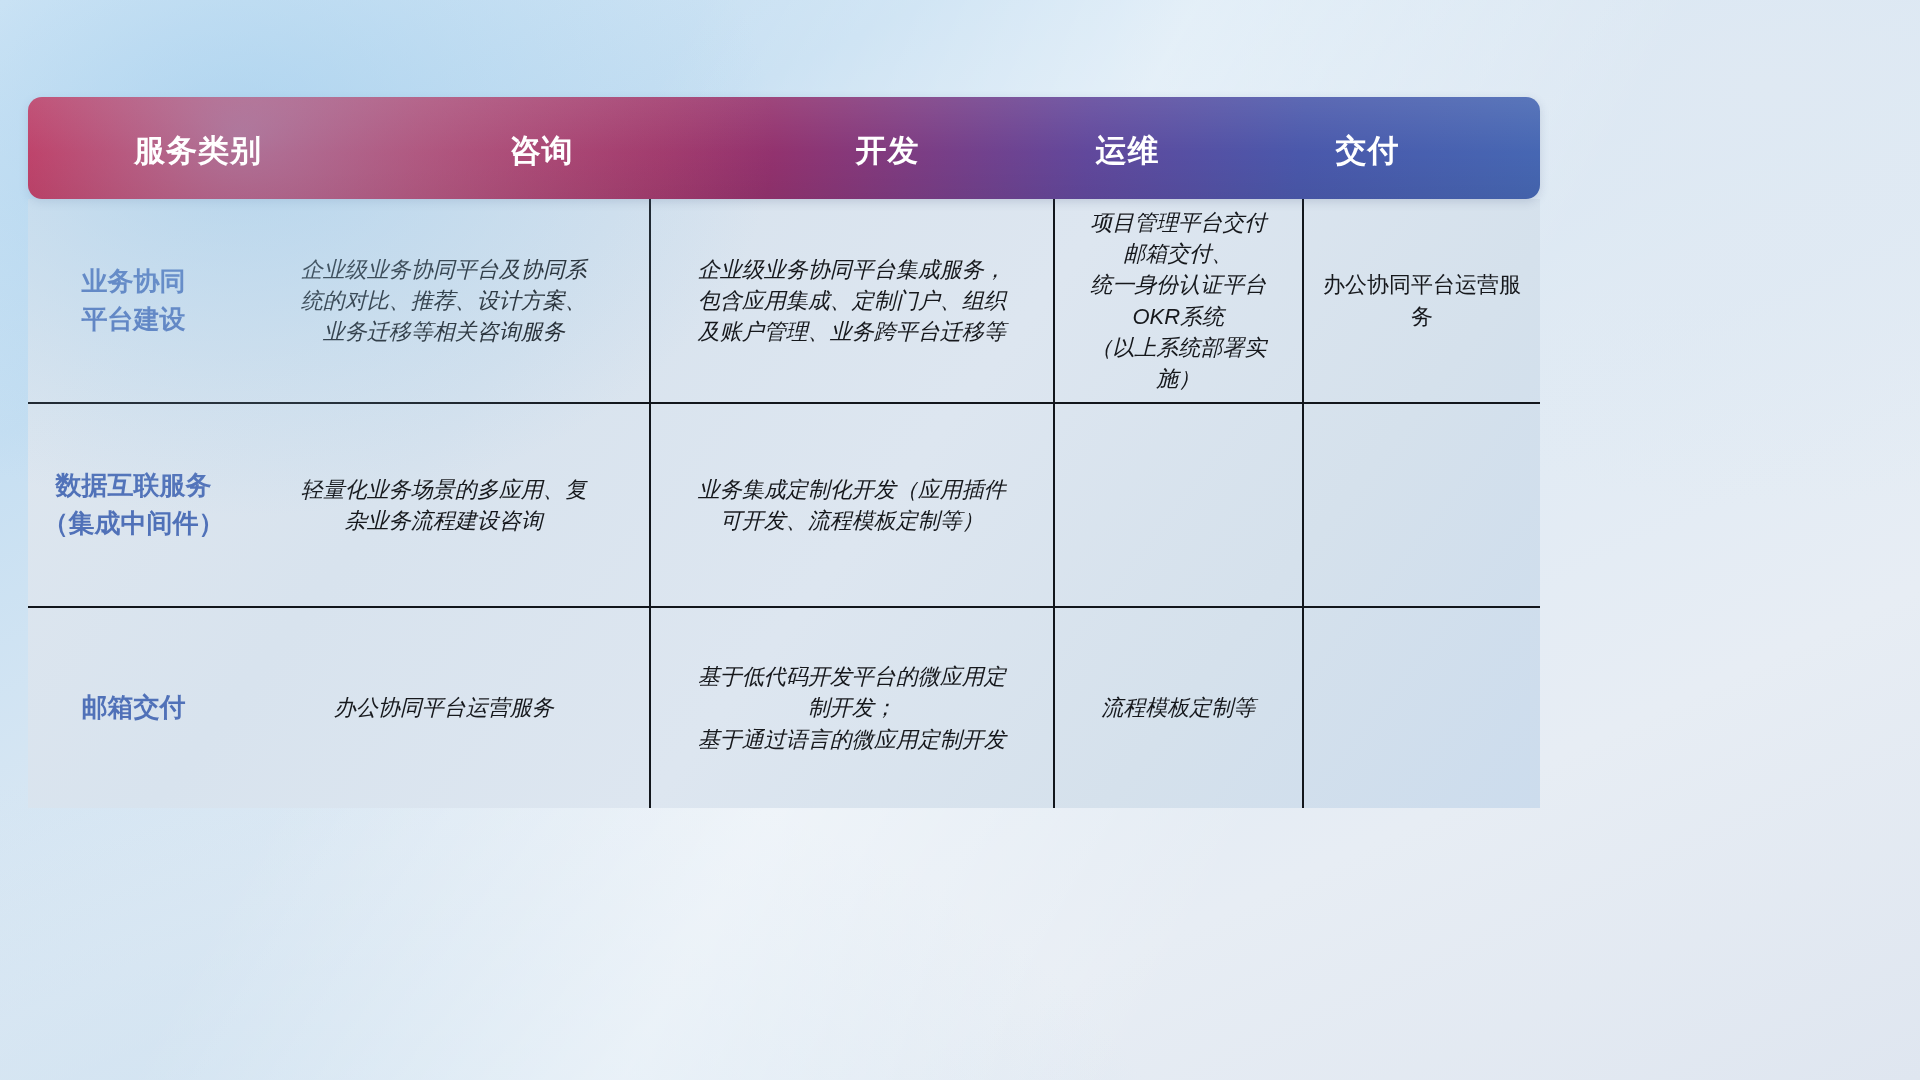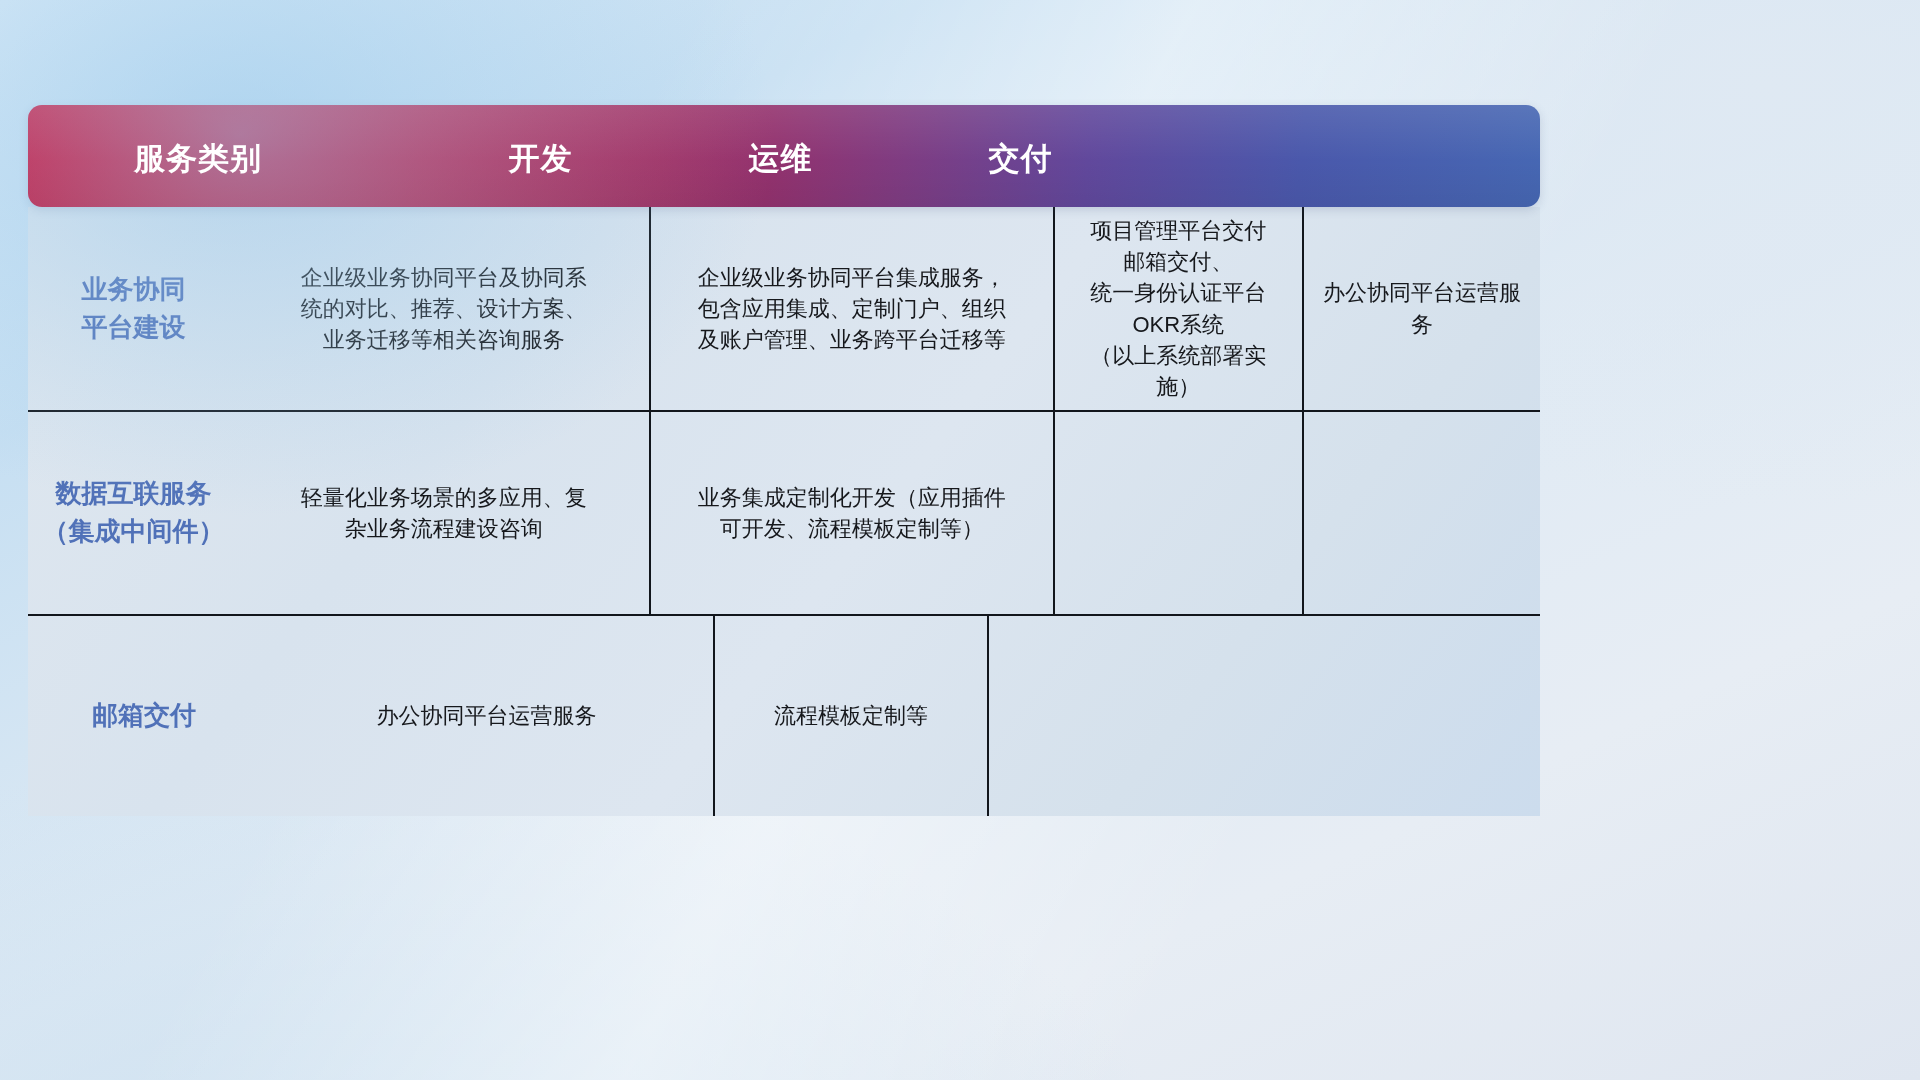--- a/index.html
+++ b/index.html
@@ -40,21 +40,21 @@
     left: -120px; top: -180px;
     width: 900px; height: 700px;
     background: radial-gradient(ellipse at 40% 45%, rgba(150,200,235,0.55) 0%, rgba(150,200,235,0) 70%);
     pointer-events: none;
   }
 
   
   .table-wrap {
     position: absolute;
     left: 28px;
-    top: 105px;
+    top: 97px;
     width: 1512px;
   }
 
   
   .thead {
     display: flex;
     height: 102px;
     border-radius: 14px;
     background: linear-gradient(95deg,
         #d2022c 0%,
@@ -104,21 +104,21 @@
     display: flex;
     align-items: center;
     justify-content: center;
     text-align: center;
     color: #16181c;
     font-size: 22px;
     line-height: 1.42;
     padding: 10px 14px;
   }
   
-  .td.rule { border-right: 2px solid #12161c; }
+  .td.rule { border-right: 2px solid #12161c; font-style: italic; }
 
   .cat {
     color: #5071b8;
     font-weight: bold;
     font-size: 26px;
     line-height: 1.45;
   }
 
   
   .c1 { width: 232px; }
@@ -146,20 +146,23 @@
 </head>
 <body>
 
 <div id="page">
 
   <div class="table-wrap">
 
     <div class="thead">
       <div class="th h1">
         <span>服务类别</span>
+      </div>
+      <div class="th h2">
+        <span>咨询</span>
       </div>
       <div class="th h3">
         <span>开发</span>
       </div>
       <div class="th h5">
         <span>运维</span>
       </div>
       <div class="th h4">
         <span>交付</span>
       </div>
@@ -191,19 +194,22 @@
 杂业务流程建设咨询</div>
         <div class="td c3 rule multiline">业务集成定制化开发（应用插件
 可开发、流程模板定制等）</div>
         <div class="td c4 rule multiline"></div>
         <div class="td c5b multiline"></div>
       </div>
 
       <div class="trow r3">
         <div class="td c1 cat multiline">邮箱交付</div>
         <div class="td c2 rule multiline">办公协同平台运营服务</div>
+        <div class="td c3 rule multiline">基于低代码开发平台的微应用定
+制开发；
+基于通过语言的微应用定制开发</div>
         <div class="td c4 rule multiline">流程模板定制等</div>
         <div class="td c5b multiline"></div>
       </div>
 
     </div>
   </div>
 </div>
 
 </body></html>

